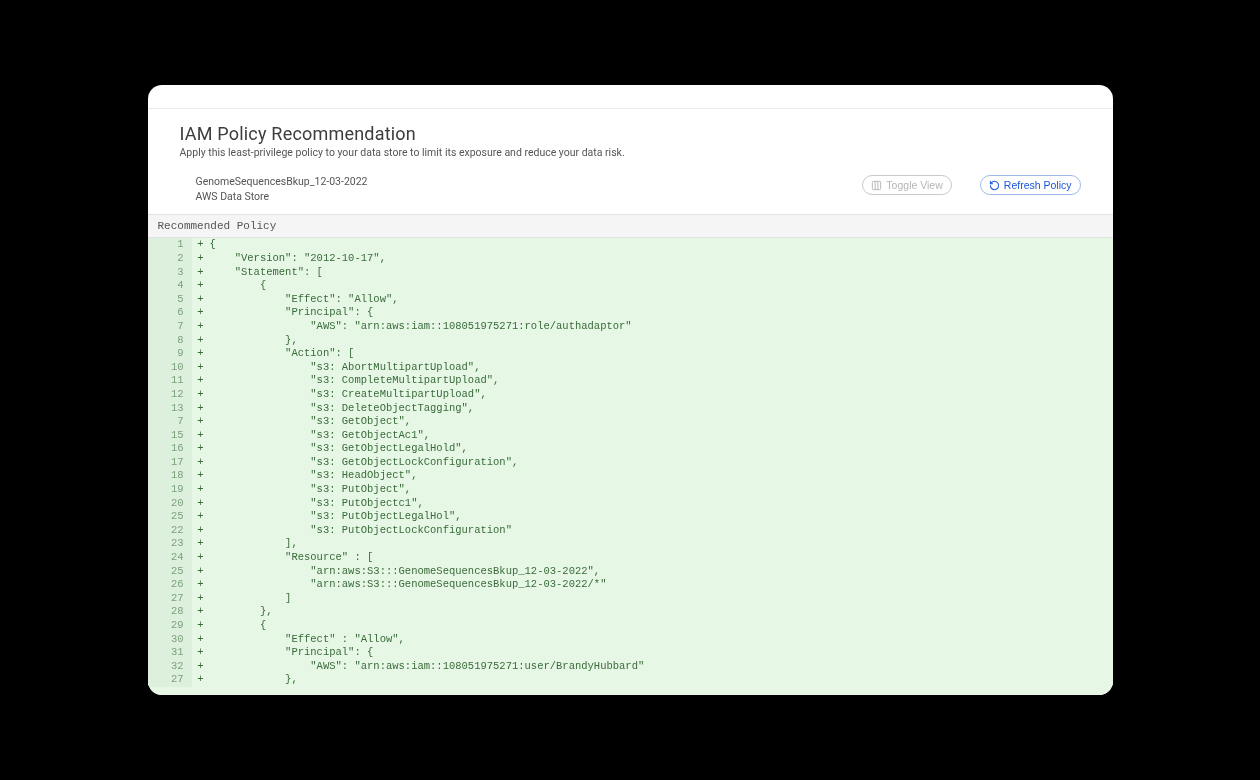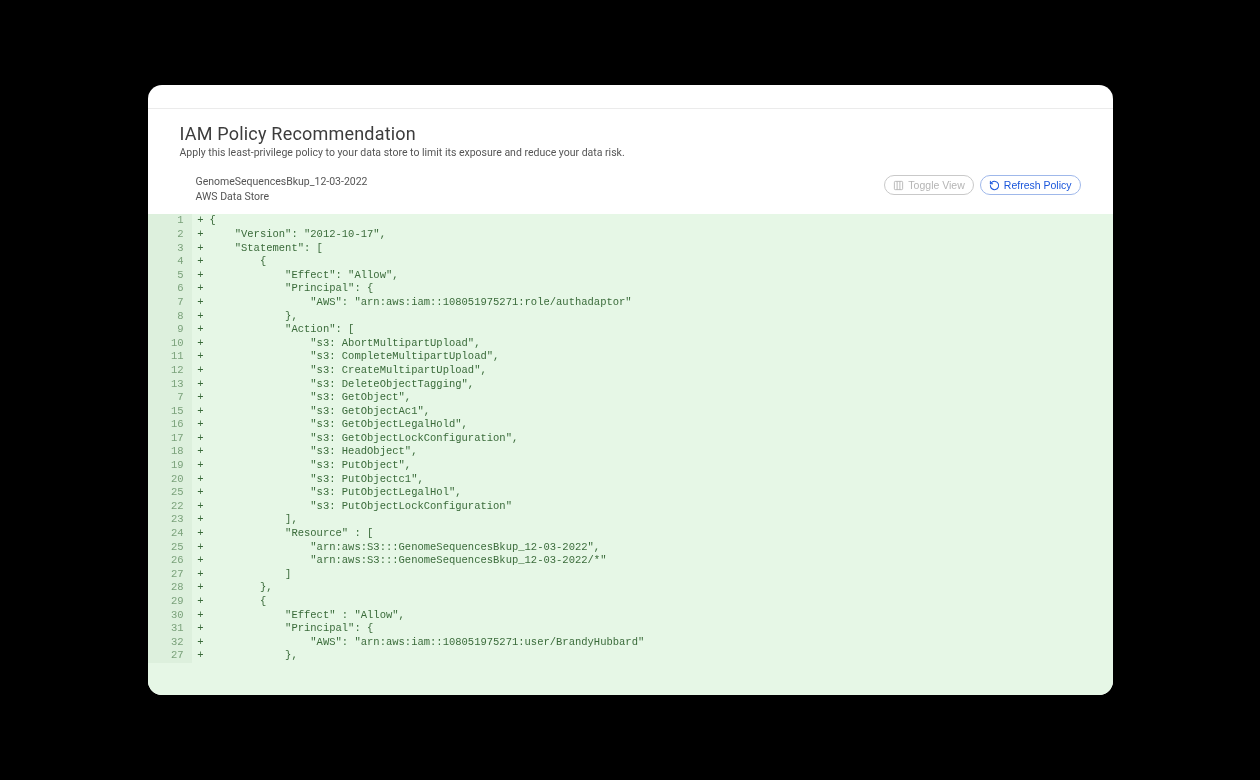--- a/index.html
+++ b/index.html
@@ -71,20 +71,21 @@
     gap: 4px;
     cursor: pointer;
   }
   .btn.disabled {
     color: #b5b5b5;
     cursor: default;
   }
   .btn.primary {
     color: #1a56db;
     border-color: #9fb8ea;
+    margin-left: 22px;
   }
   .btn .ico {
     display: inline-flex;
     align-items: center;
   }
   .section-label {
     font-family: "Menlo", "Consolas", "Courier New", monospace;
     font-size: 11px;
     color: #555;
     background: #f5f5f5;
@@ -160,20 +161,21 @@
           <svg width="11" height="11" viewBox="0 0 24 24" fill="none" stroke="#1a56db" stroke-width="2.2" stroke-linecap="round">
             <path d="M3 12a9 9 0 1 0 3-6.7L3 8"></path>
             <polyline points="3 3 3 8 8 8"></polyline>
           </svg>
         </span>
         <span>Refresh Policy</span>
       </button>
     </div>
   </div>
 
+  <div class="section-label">Recommended Policy</div>
 
   <div class="code-area" id="code-area">
       <div class="code-line">
         <div class="gutter">1</div>
         <div class="diff-mark">+</div>
         <div class="code-text">{</div>
       </div>
       <div class="code-line">
         <div class="gutter">2</div>
         <div class="diff-mark">+</div>

